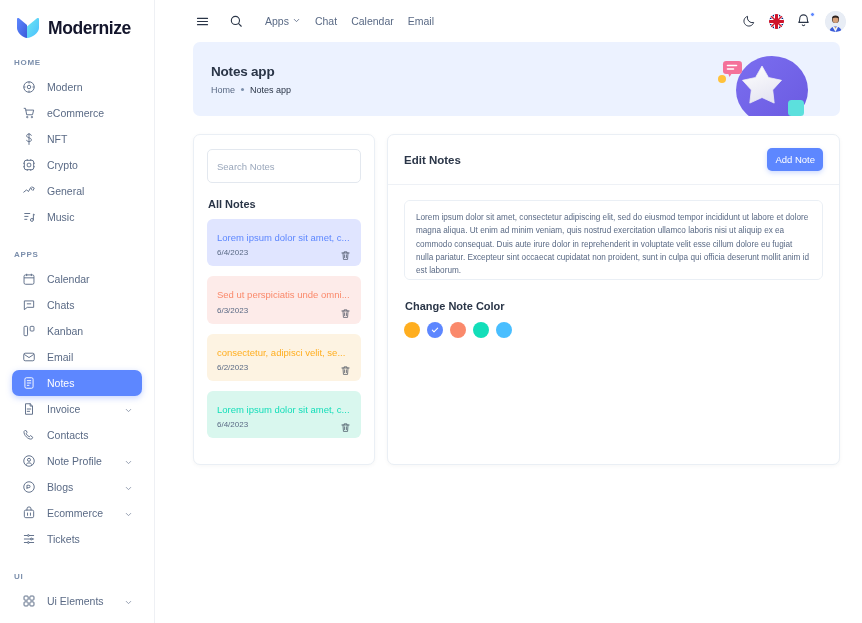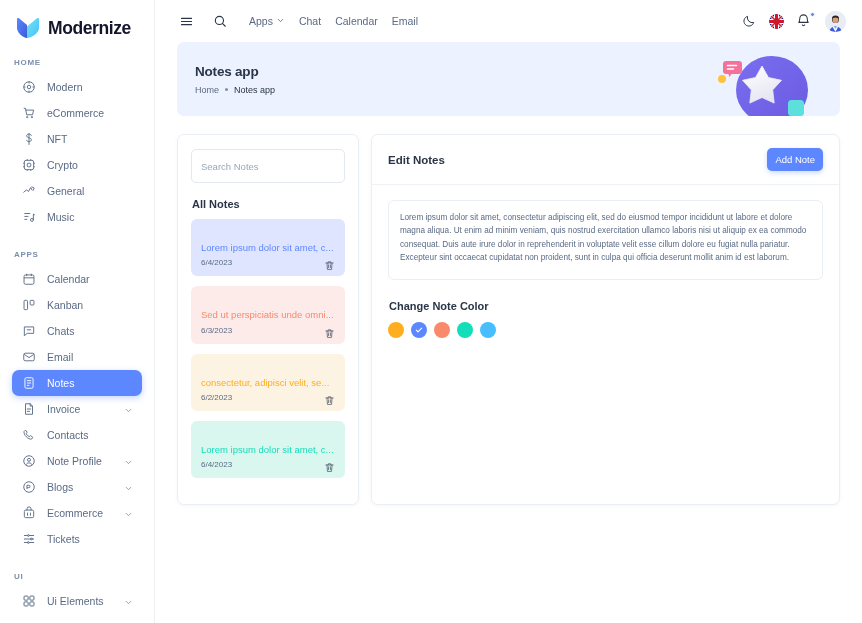--- a/index.html
+++ b/index.html
@@ -3,21 +3,21 @@
 <meta charset="utf-8">
 <style>
   * { box-sizing: border-box; margin: 0; padding: 0; }
   html, body {
     width: 862px; height: 623px;
     font-family: "Liberation Sans", sans-serif;
     background: #ffffff;
     overflow: hidden;
     color: #2a3547;
   }
-  .app { display: flex; width: 862px; height: 623px; }
+  .app { display: flex; width: 862px; height: 623px; gap: 16px; }
 
   
   .sidebar {
     width: 155px; height: 623px;
     background: #ffffff;
     border-right: 1px solid #eef0f4;
     flex: 0 0 155px;
     position: relative;
     overflow: hidden;
   }
@@ -110,21 +110,21 @@
 
   .search-box {
     width: 100%; height: 26px; border: 1px solid #e3e8ef; border-radius: 5px;
     font-size: 9.5px; color: #7c8fac; padding: 16px 9px;
     font-family: "Liberation Sans", sans-serif; outline: none; background: #fff;
   }
   .search-box::placeholder { color: #9aa7bb; }
   .all-notes { font-size: 11px; font-weight: 700; color: #2a3547; margin: 15px 0 9px 1px; }
 
   .note {
-    border-radius: 6px; padding: 23px 10px 8px 10px; margin-bottom: 10px; cursor: pointer;
+    border-radius: 6px; padding: 13px 10px 8px 10px; margin-bottom: 10px; cursor: pointer;
   }
   .note-title {
     font-size: 9.5px; font-weight: 500; white-space: nowrap;
     overflow: hidden; text-overflow: ellipsis; line-height: 1.3;
   }
   .note-foot { display: flex; align-items: center; justify-content: space-between; margin-top: 3px; }
   .note-date { font-size: 8px; color: #5a6a85; }
   .trash { width: 11px; height: 11px; cursor: pointer; opacity: .8; }
 
   .card-right-head {
@@ -245,34 +245,34 @@
           <svg width="14" height="14" viewBox="0 0 24 24" fill="none" stroke="#5a6a85" stroke-width="1.6">
             <rect x="3.5" y="5" width="17" height="16" rx="2.5"></rect>
             <path d="M3.5 10h17M8 3v4M16 3v4"></path>
           </svg>
         </span>
       <span class="nav-label">Calendar</span>
     </div>
     <div class="nav-item">
       <span class="ic">
           <svg width="14" height="14" viewBox="0 0 24 24" fill="none" stroke="#5a6a85" stroke-width="1.6">
+            <path d="M4 5h16v11H9l-5 4z"></path>
+            <path d="M9 10h6" stroke-linecap="round"></path>
+          </svg>
+        </span>
+      <span class="nav-label">Chats</span>
+    </div>
+    <div class="nav-item">
+      <span class="ic">
+          <svg width="14" height="14" viewBox="0 0 24 24" fill="none" stroke="#5a6a85" stroke-width="1.6">
             <rect x="3.5" y="4" width="6" height="16" rx="1.5"></rect>
             <rect x="14" y="4" width="6.5" height="8" rx="1.5"></rect>
           </svg>
         </span>
       <span class="nav-label">Kanban</span>
-    </div>
-    <div class="nav-item">
-      <span class="ic">
-          <svg width="14" height="14" viewBox="0 0 24 24" fill="none" stroke="#5a6a85" stroke-width="1.6">
-            <path d="M4 5h16v11H9l-5 4z"></path>
-            <path d="M9 10h6" stroke-linecap="round"></path>
-          </svg>
-        </span>
-      <span class="nav-label">Chats</span>
     </div>
     <div class="nav-item">
       <span class="ic">
           <svg width="14" height="14" viewBox="0 0 24 24" fill="none" stroke="#5a6a85" stroke-width="1.6">
             <rect x="3" y="5.5" width="18" height="13" rx="2.5"></rect>
             <path d="M3.8 7.5L12 13l8.2-5.5"></path>
           </svg>
         </span>
       <span class="nav-label">Email</span>
     </div>

